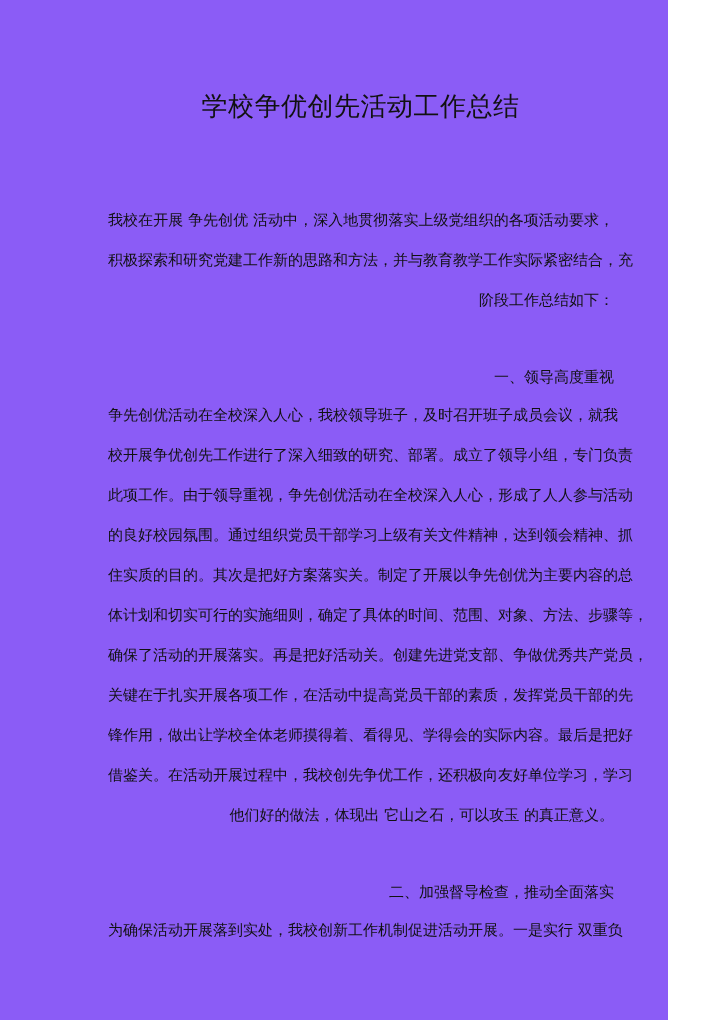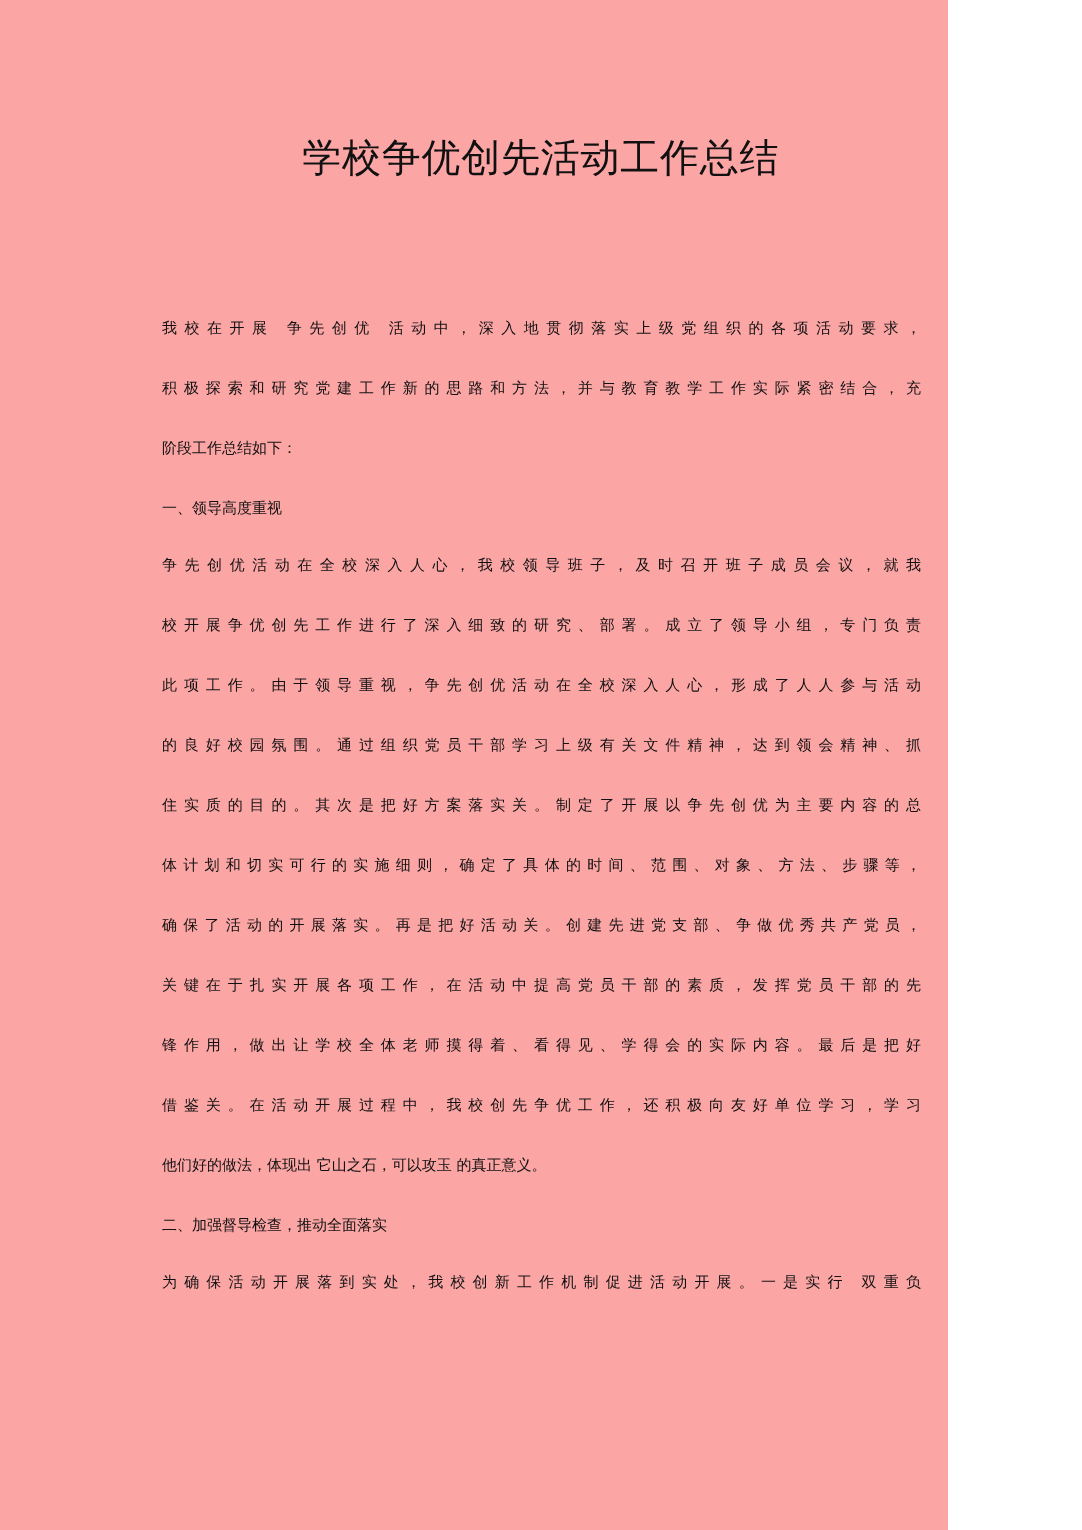--- a/index.html
+++ b/index.html
@@ -12,21 +12,22 @@
       height: 1020px;
       position: relative;
       overflow: hidden;
       font-family: "DejaVu Serif", "Liberation Serif", serif;
       color: #111111;
     }
     .page {
       position: absolute;
       left: 0; top: 0;
       width: 632px; height: 1020px;
-      background: #fca5a5;
+      background: #8b5cf6;
+      padding-left: 36px;
     }
     .title {
       position: absolute;
       left: 0;
       top: 88px;
       width: 721px;
       text-align: center;
       font-family: "DejaVu Sans", "Liberation Sans", sans-serif;
       font-size: 26px;
       line-height: 36px;
@@ -37,38 +38,39 @@
     }
     .body {
       position: absolute;
       left: 108px;
       top: 208px;
       width: 506px;
     }
     .line {
       height: 40px;
       line-height: 24px;
-      font-size: 10px;
+      font-size: 15px;
       white-space: nowrap;
       overflow: visible;
       display: flex;
-      justify-content: flex-start;
+      justify-content: flex-end;
     }
     .line.justify span.txt {
       display: block;
       width: 506px;
       text-align: justify;
       text-align-last: justify;
     }
     .line.last span.txt {
       display: block;
       text-align: left;
     }
     .line.heading {
       height: 38px;
+      margin-top: 37px;
     }
   </style>
 </head>
 <body>
 
 <div class="page">
   <h1 class="title">学校争优创先活动工作总结</h1>
 
   <div class="body">
     <div class="line justify">

